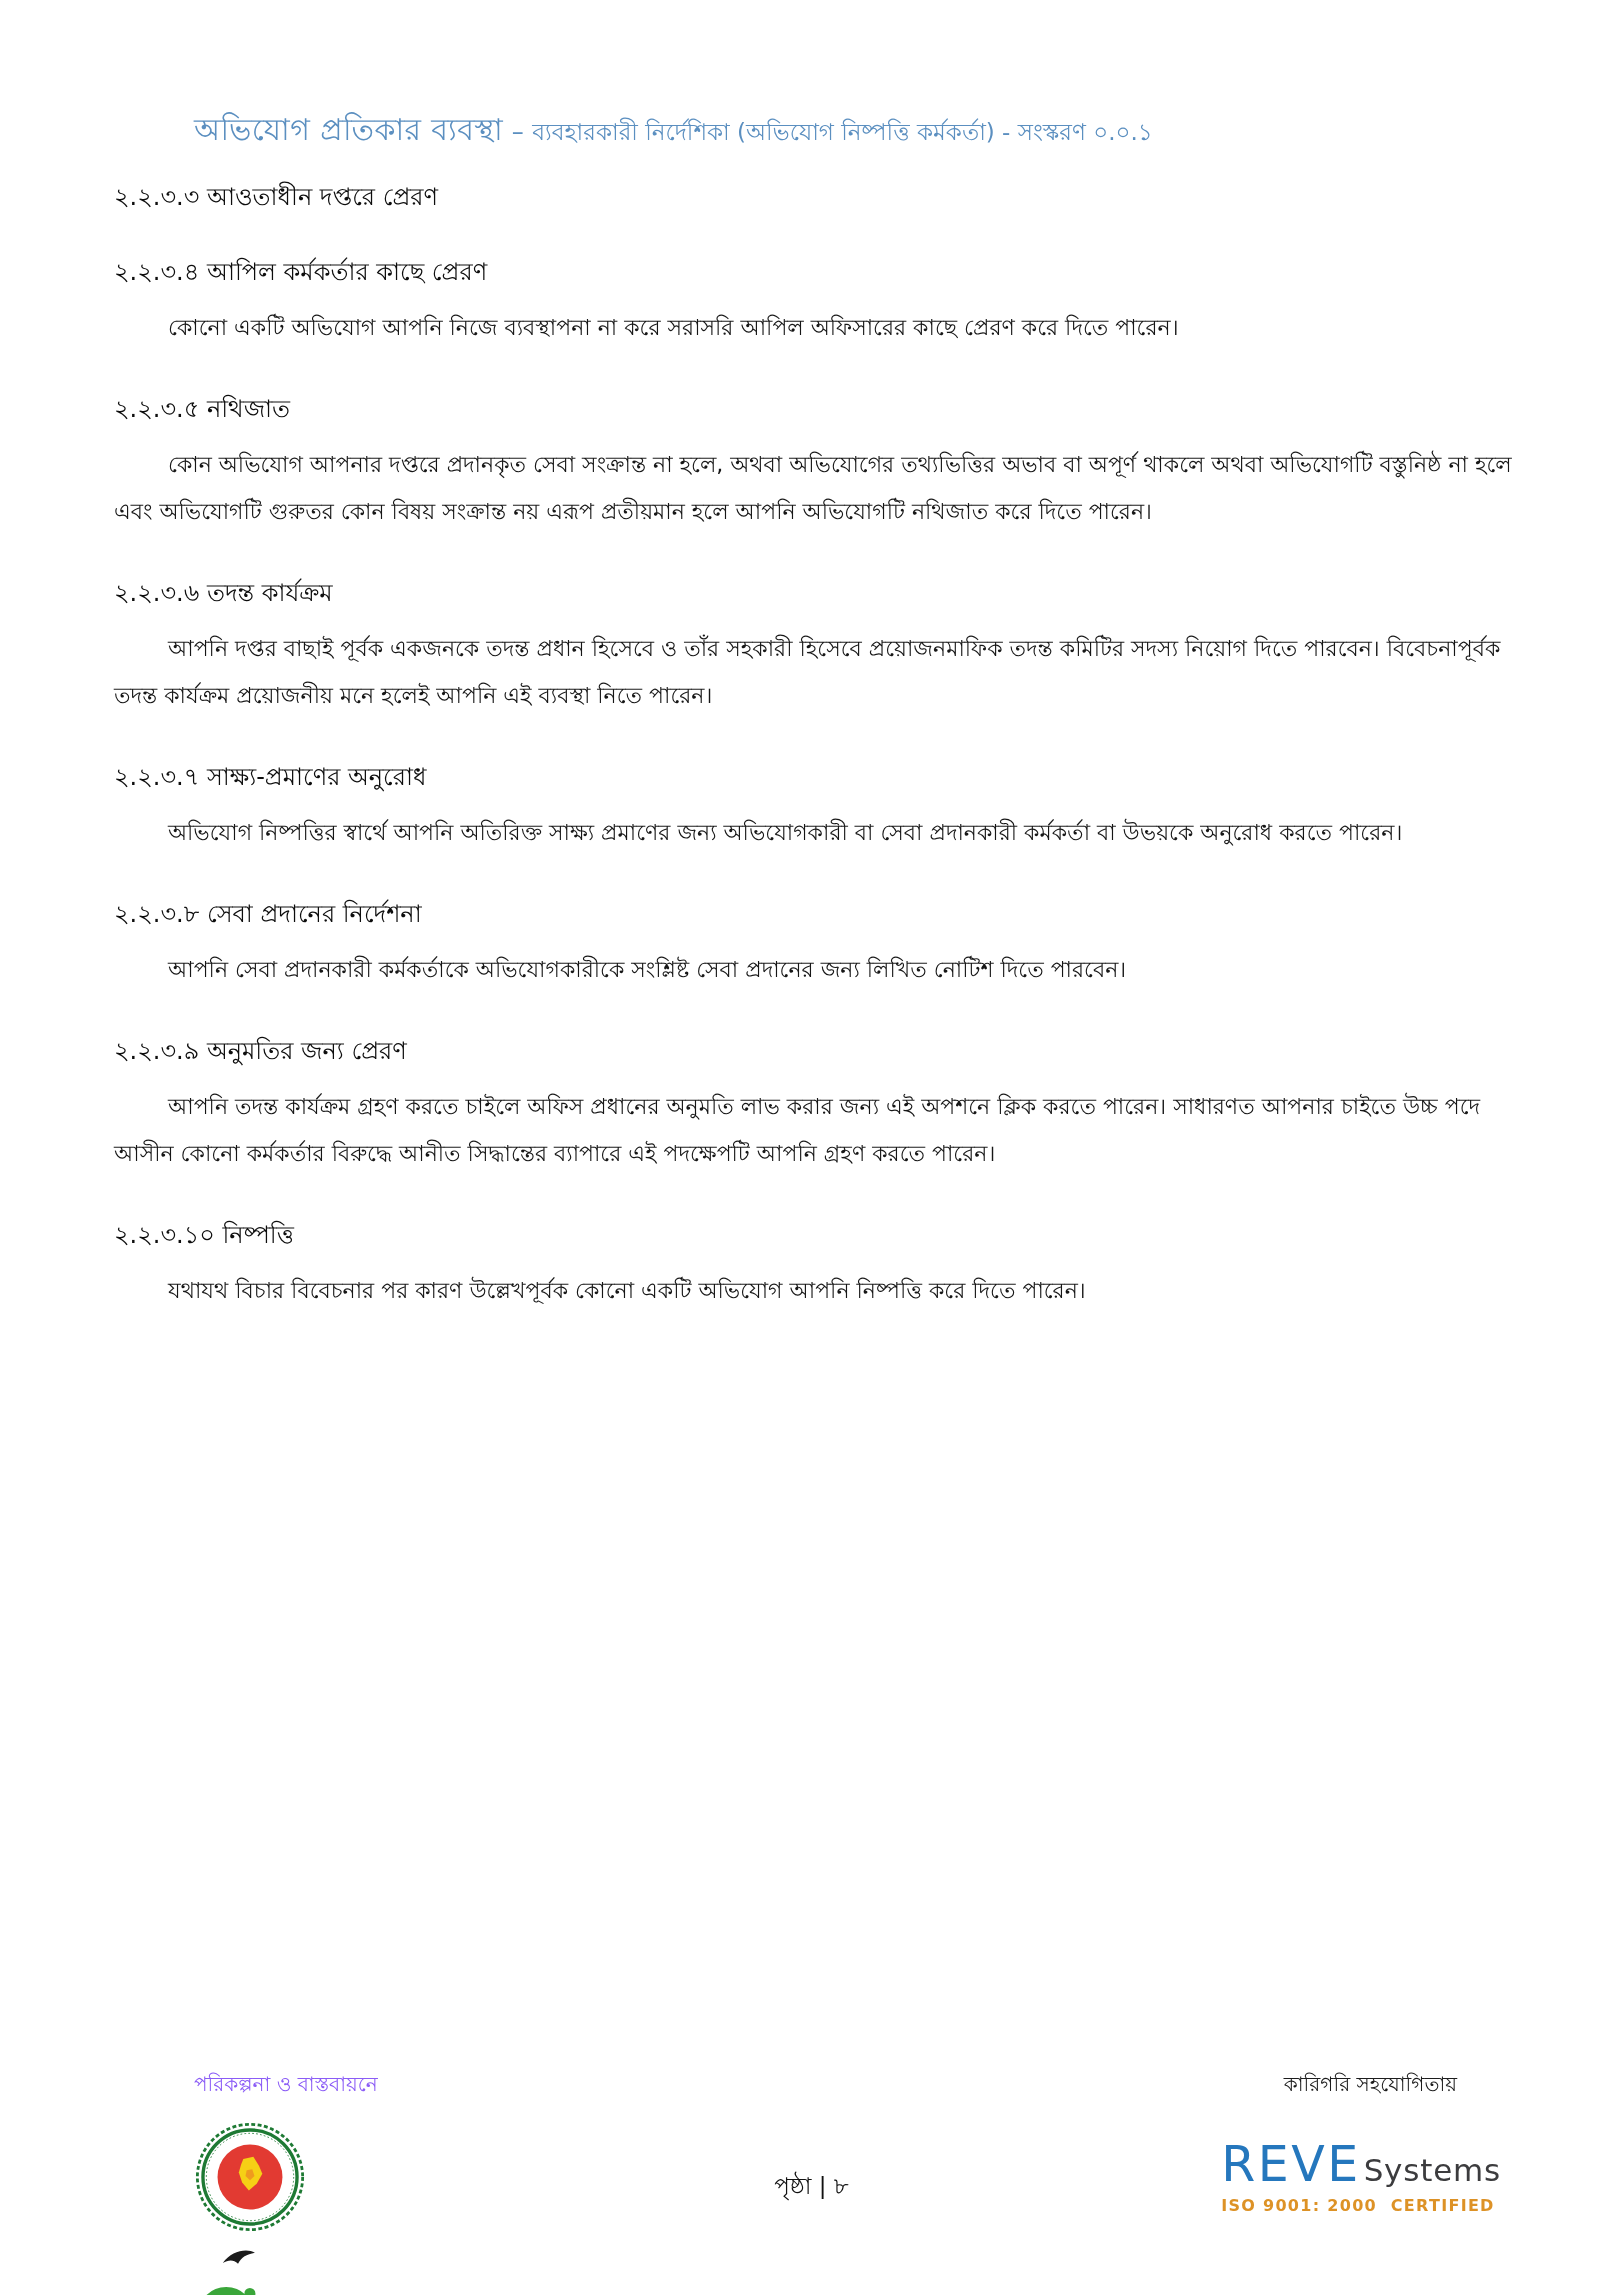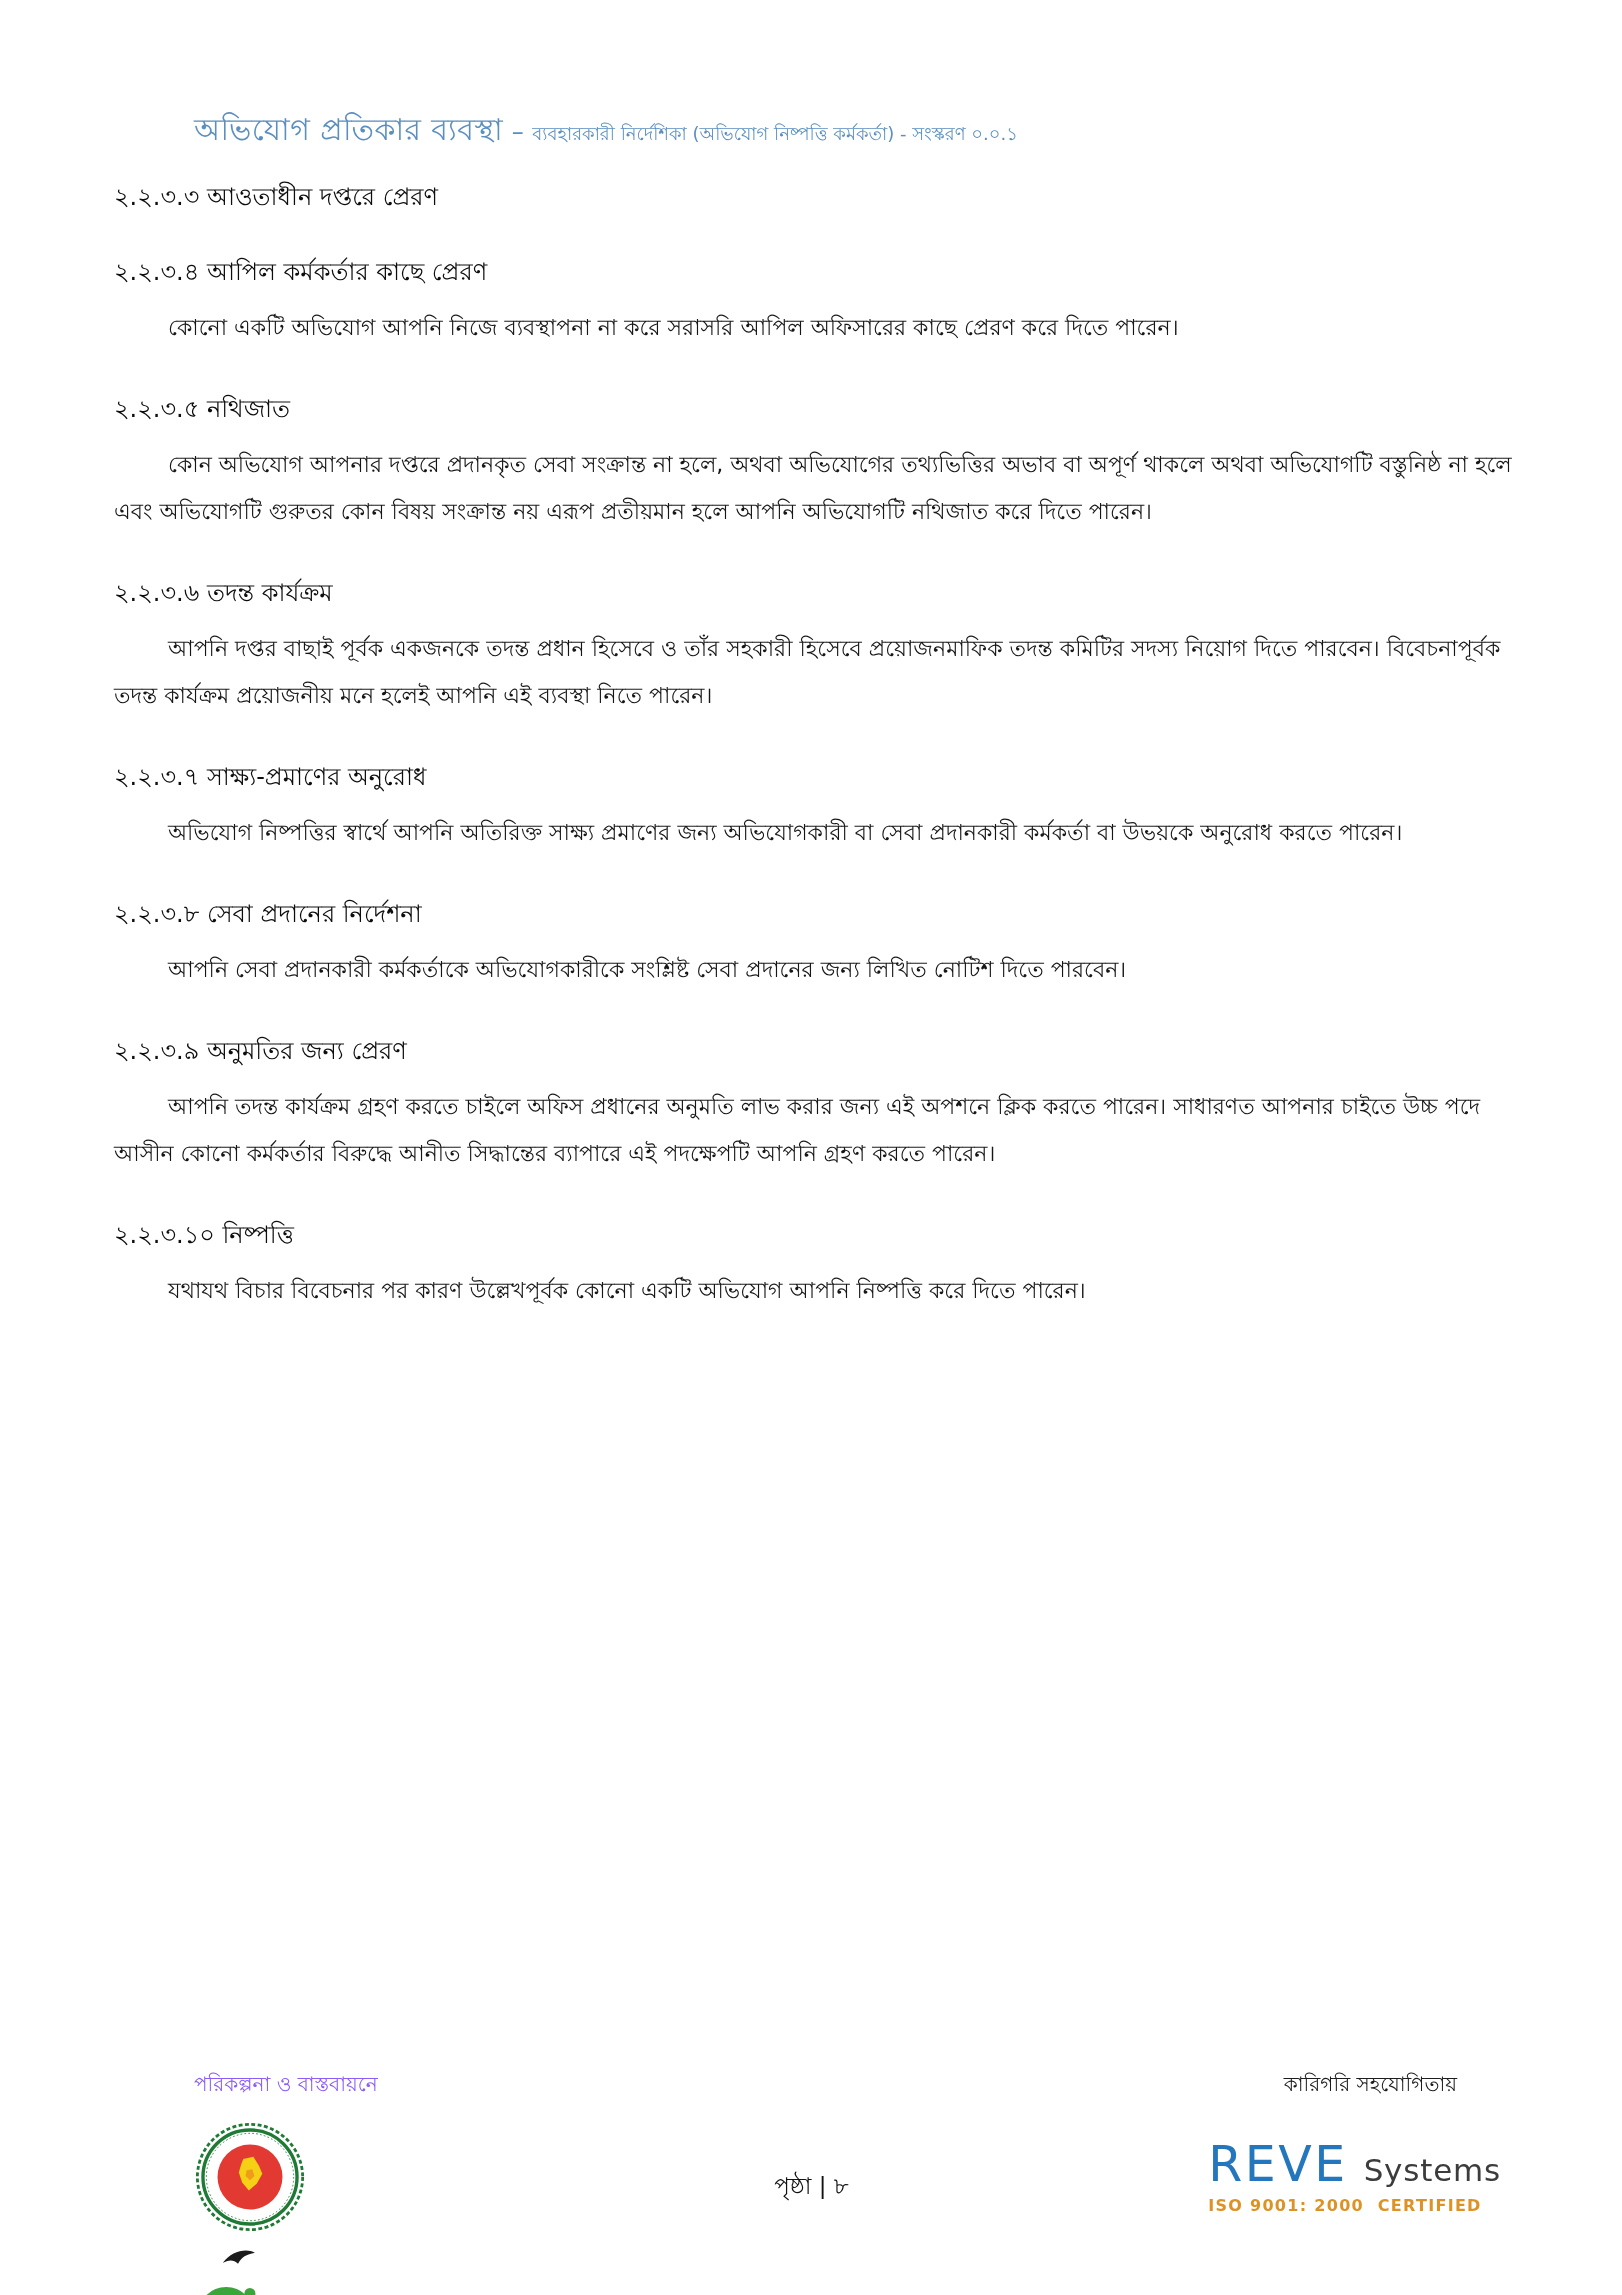--- a/index.html
+++ b/index.html
@@ -13,21 +13,21 @@
     background: #ffffff; overflow: hidden;
   }
 
   
   .doc-header {
     position: absolute; top: 106px; left: 194px; right: 118px;
     color: #5b8fc0; white-space: nowrap;
   }
   .doc-title  { font-size: 30px; font-weight: 400; letter-spacing: 0.4px; }
   .doc-sep    { font-size: 24px; margin: 0 8.5px; }
-  .doc-subtitle { font-size: 18px; font-weight: 400; }
+  .doc-subtitle { font-size: 23px; font-weight: 400; }
 
   
   .content { position: absolute; top: 180px; left: 114px; right: 110px; }
   .sec { margin: 0 0 41px 0; }
   .sec h2 {
     margin: 0 0 15px 0;
     font-size: 24px; font-weight: 400; color: #0d0d0d;
     line-height: 34px;
   }
   .sec p {
@@ -41,21 +41,21 @@
   .footer-label { font-size: 20px; color: #8b5cf6; }
   .logo-row { display: flex; align-items: flex-start; gap: 13.5px; margin-top: 18.6px; flex-direction: column; }
 
   .page-number {
     position: absolute; top: 2168px; left: 50%; transform: translateX(-50%);
     font-size: 23px; color: #111;
   }
 
   .footer-right-label { position: absolute; top: 2069px; right: 166px; font-size: 20px; color: #1c1c1c; }
   .reve-logo { position: absolute; top: 2140px; right: 122px; }
-  .reve-row { display: flex; align-items: baseline; gap: 16px; }
+  .reve-row { display: flex; align-items: baseline; gap: 3px; }
   .reve-name {
     font-size: 49px; font-weight: 400; color: #2577bd;
     letter-spacing: 2.5px; line-height: 49px;
   }
   .reve-suffix { font-size: 31px; color: #3c3c3e; letter-spacing: 0.8px; }
   .reve-cert {
     margin-top: 6.8px; font-size: 16px; font-weight: 700;
     color: #dd9226; letter-spacing: 1.3px; white-space: pre;
   }
 </style>

